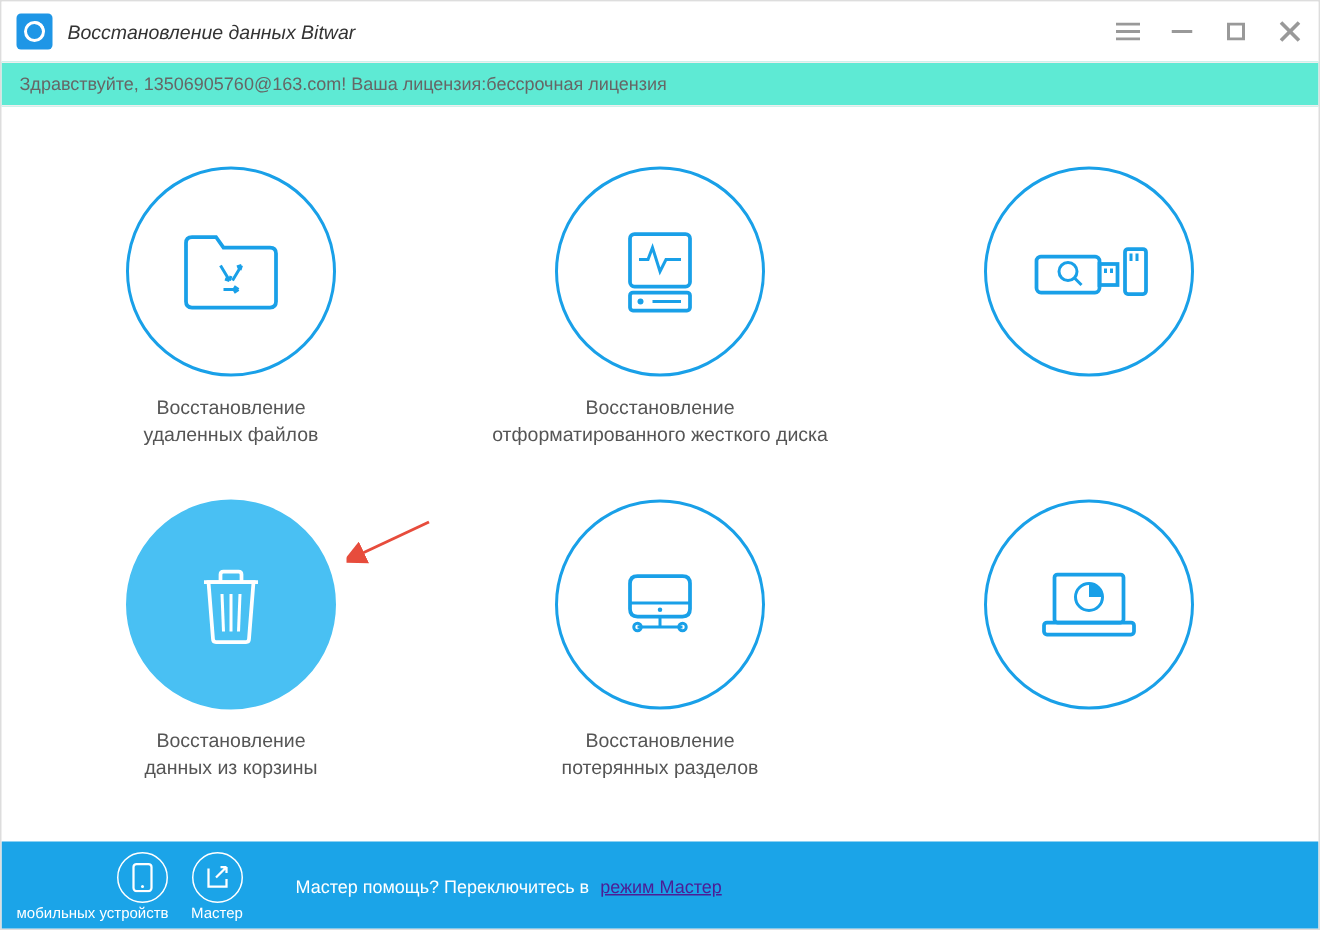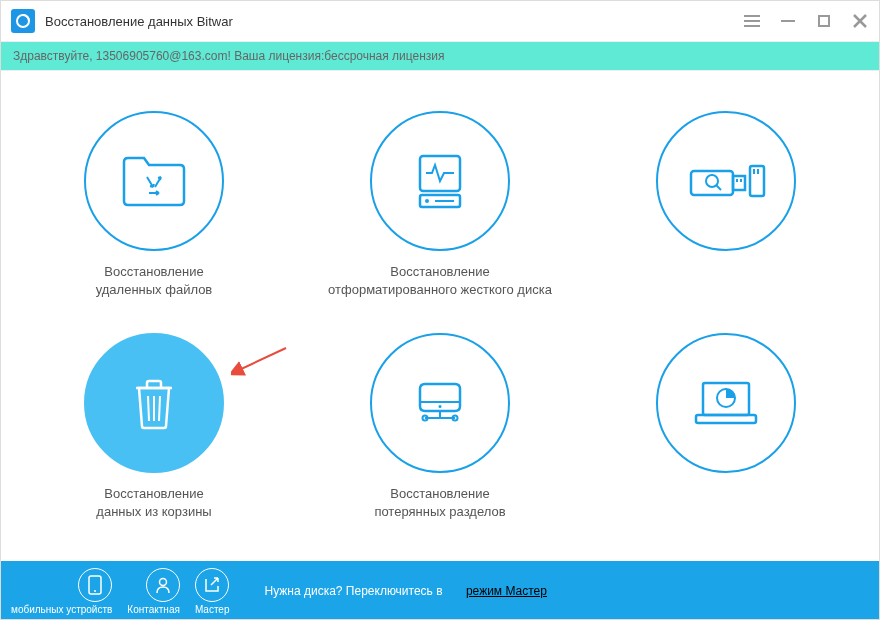--- a/index.html
+++ b/index.html
@@ -21,21 +21,21 @@
 .app-icon {
   width: 24px;
   height: 24px;
   background: #1e96e6;
   border-radius: 3px;
   display: flex;
   align-items: center;
   justify-content: center;
   margin-right: 10px;
 }
-.app-title { font-size: 13px; color: #333; flex: 1; }
+.app-title { font-size: 13px; color: #333; flex: 1; font-style: italic; }
 .win-controls { display: flex; gap: 18px; align-items: center; }
 .win-btn { cursor: pointer; color: #999; width:18px; height:18px; display:flex; align-items:center; justify-content:center;}
 .greeting-bar {
   height: 30px;
   background: #5eead4;
   display: flex;
   align-items: center;
   padding: 0 12px;
   font-size: 12px;
   color: #666;
@@ -109,21 +109,21 @@
   height: 34px;
   border: 1.5px solid #fff;
   border-radius: 50%;
   display: flex;
   align-items: center;
   justify-content: center;
   margin-bottom: 2px;
 }
 .footer-label { font-size: 10px; color: #fff; }
 .footer-text { font-size: 12px; margin-left: 20px; }
-.footer-link { color: #000000; text-decoration: underline; margin-left: 20px; cursor: pointer; }
+.footer-link { color: #4c1d95; text-decoration: underline; margin-left: 4px; cursor: pointer; }
 </style>
 </head>
 <body>
 
 <div class="titlebar">
   <div class="app-icon">
     <svg width="16" height="16" viewBox="0 0 16 16">
         <circle cx="8" cy="8" r="6" fill="none" stroke="#fff" stroke-width="2"></circle>
         <path d="M8 2 A6 6 0 0 1 14 8" fill="none" stroke="#fff" stroke-width="2"></path>
       </svg>
@@ -266,32 +266,23 @@
       <svg width="14" height="20" viewBox="0 0 14 20">
           <rect x="1" y="1" width="12" height="18" rx="2" fill="none" stroke="#fff" stroke-width="1.5"></rect>
           <circle cx="7" cy="16" r="1" fill="#fff"></circle>
         </svg>
     </div>
     <div class="footer-label">мобильных устройств</div>
   </div>
   <div class="footer-btn">
     <div class="footer-icon">
       <svg width="18" height="18" viewBox="0 0 18 18">
-          <circle cx="9" cy="6" r="3.5" fill="none" stroke="#fff" stroke-width="1.5"></circle>
-          <path d="M3 17 Q3 11 9 11 Q15 11 15 17" fill="none" stroke="#fff" stroke-width="1.5"></path>
-        </svg>
-    </div>
-    <div class="footer-label">Контактная</div>
-  </div>
-  <div class="footer-btn">
-    <div class="footer-icon">
-      <svg width="18" height="18" viewBox="0 0 18 18">
           <path d="M3 3 L3 15 L15 15 L15 10" fill="none" stroke="#fff" stroke-width="1.5"></path>
           <path d="M8 9 L15 2 M15 2 L11 2 M15 2 L15 6" fill="none" stroke="#fff" stroke-width="1.5"></path>
         </svg>
     </div>
     <div class="footer-label">Мастер</div>
   </div>
   <div class="footer-text">
-    <span>Нужна диска? Переключитесь в</span>
+    <span>Мастер помощь? Переключитесь в</span>
     <span class="footer-link">режим Мастер</span>
   </div>
 </div>
 
 </body></html>

